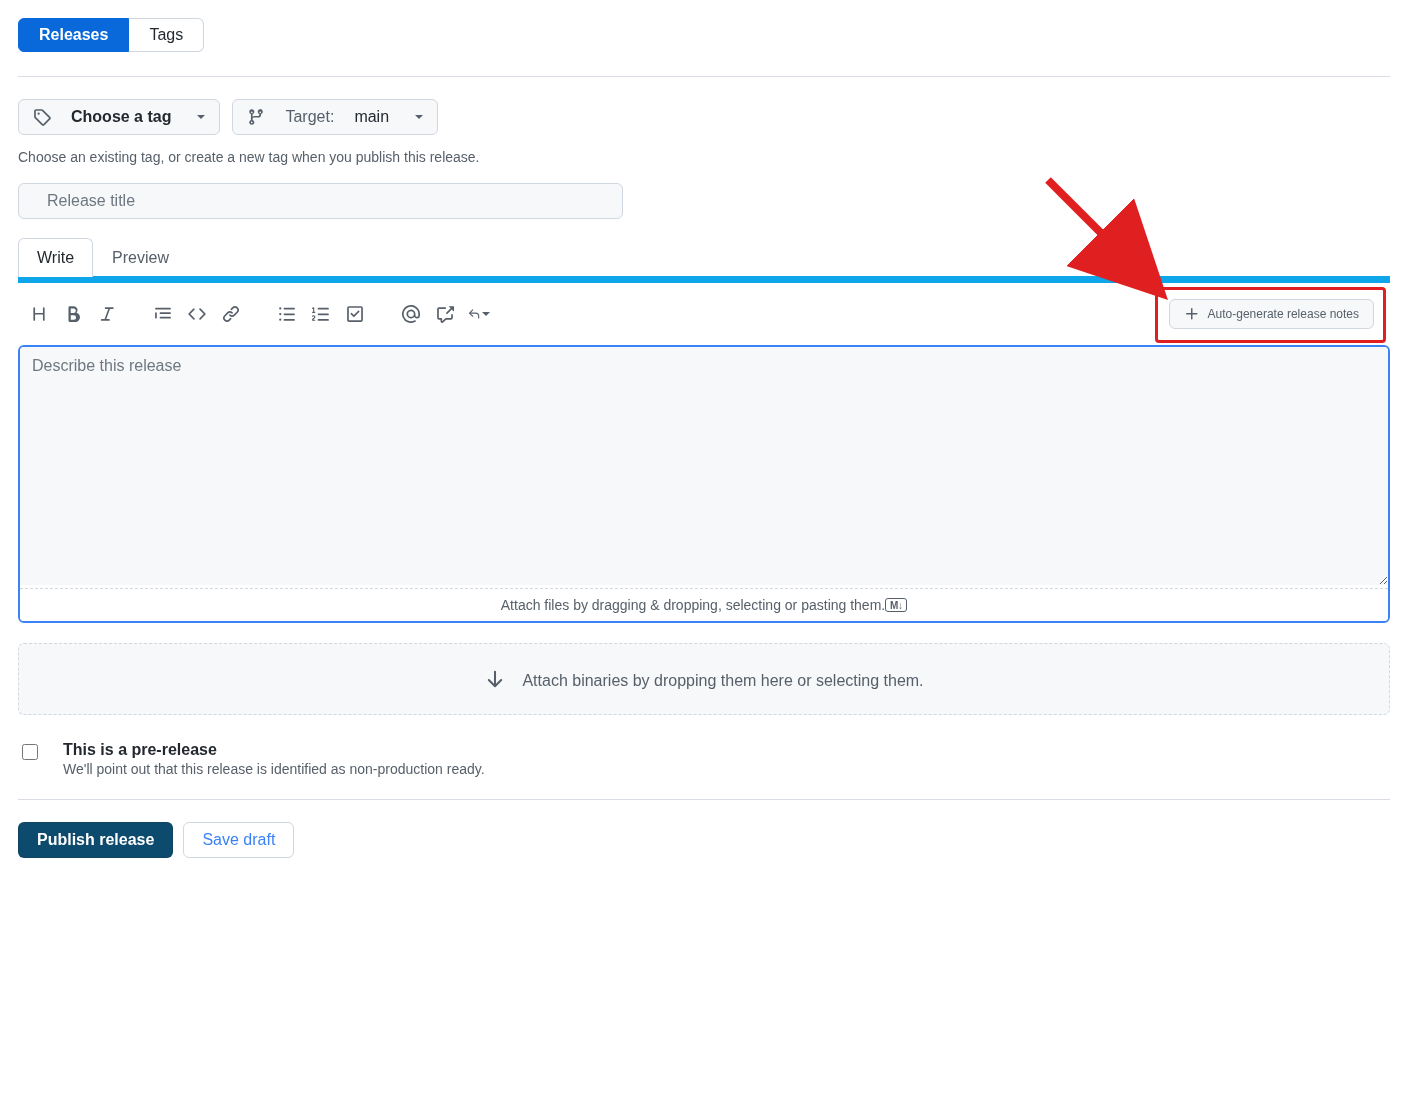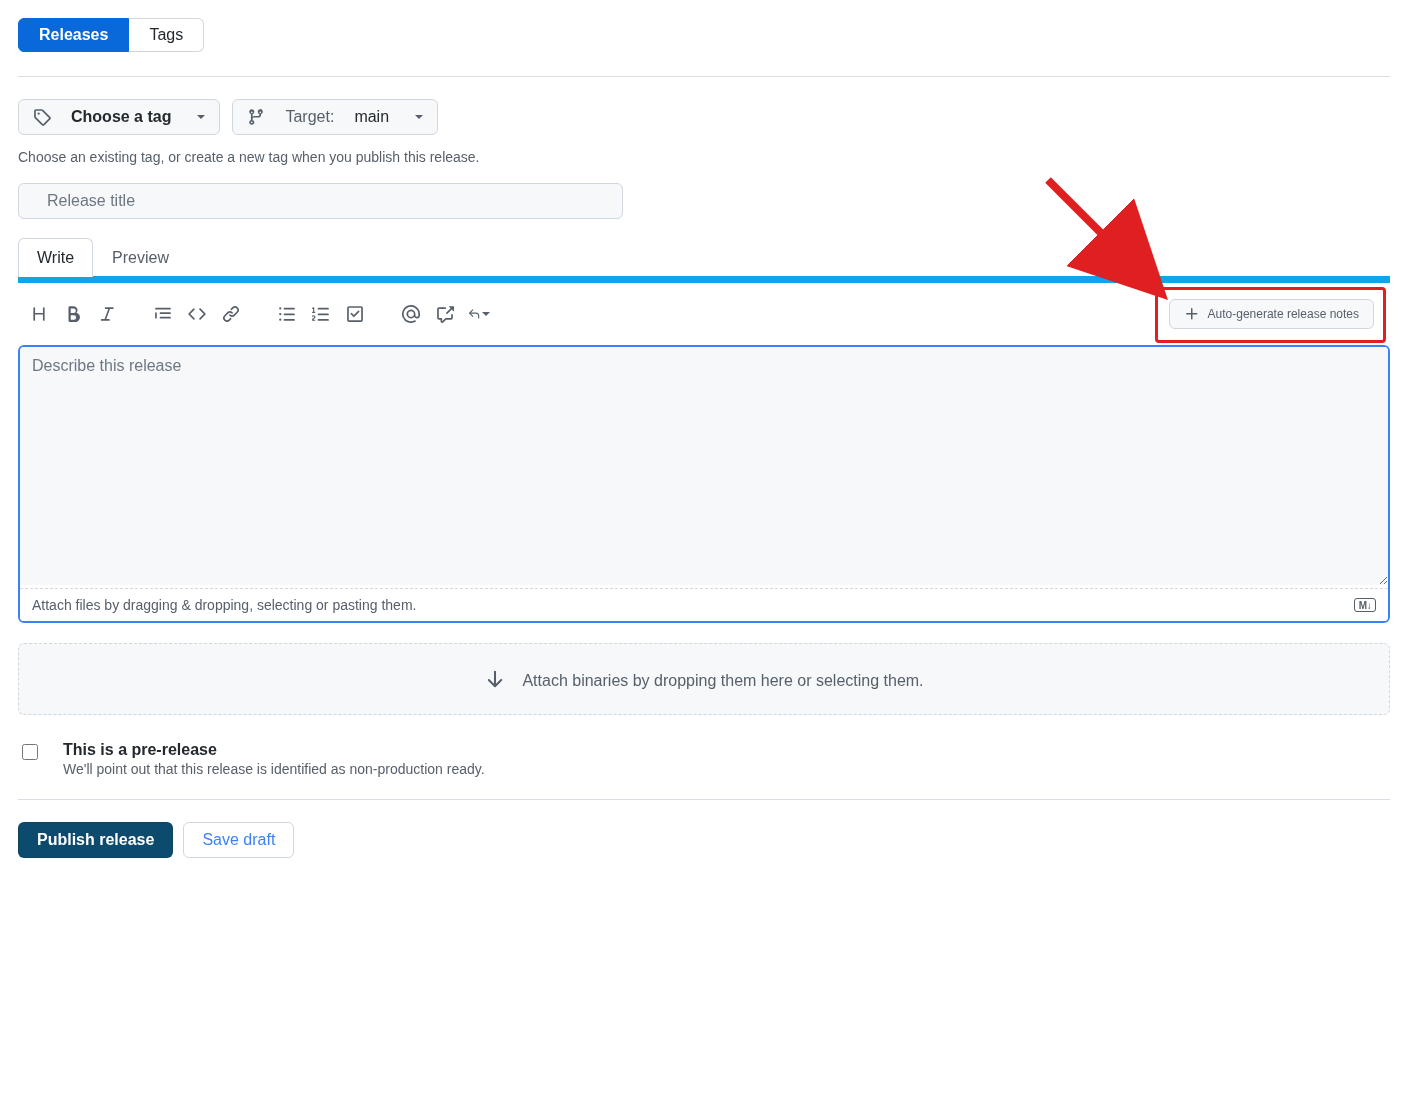--- a/index.html
+++ b/index.html
@@ -166,21 +166,21 @@
     }
     textarea.describe::placeholder { color: #6e7781; }
     .attach-hint {
       border-top: 1px dashed #d0d7de;
       padding: 8px 12px;
       font-size: 14px;
       color: #57606a;
       background: #ffffff;
       display:flex;
       align-items:center;
-      justify-content: space-between;
+      justify-content: center;
     }
     .md-badge {
       display:inline-flex; align-items:center; justify-content:center;
       font-weight:700; font-size: 10px;
       border: 1.5px solid #57606a; border-radius:3px;
       width: 22px; height:14px;
       color:#57606a;
       letter-spacing: -0.5px;
     }
     .binaries {

